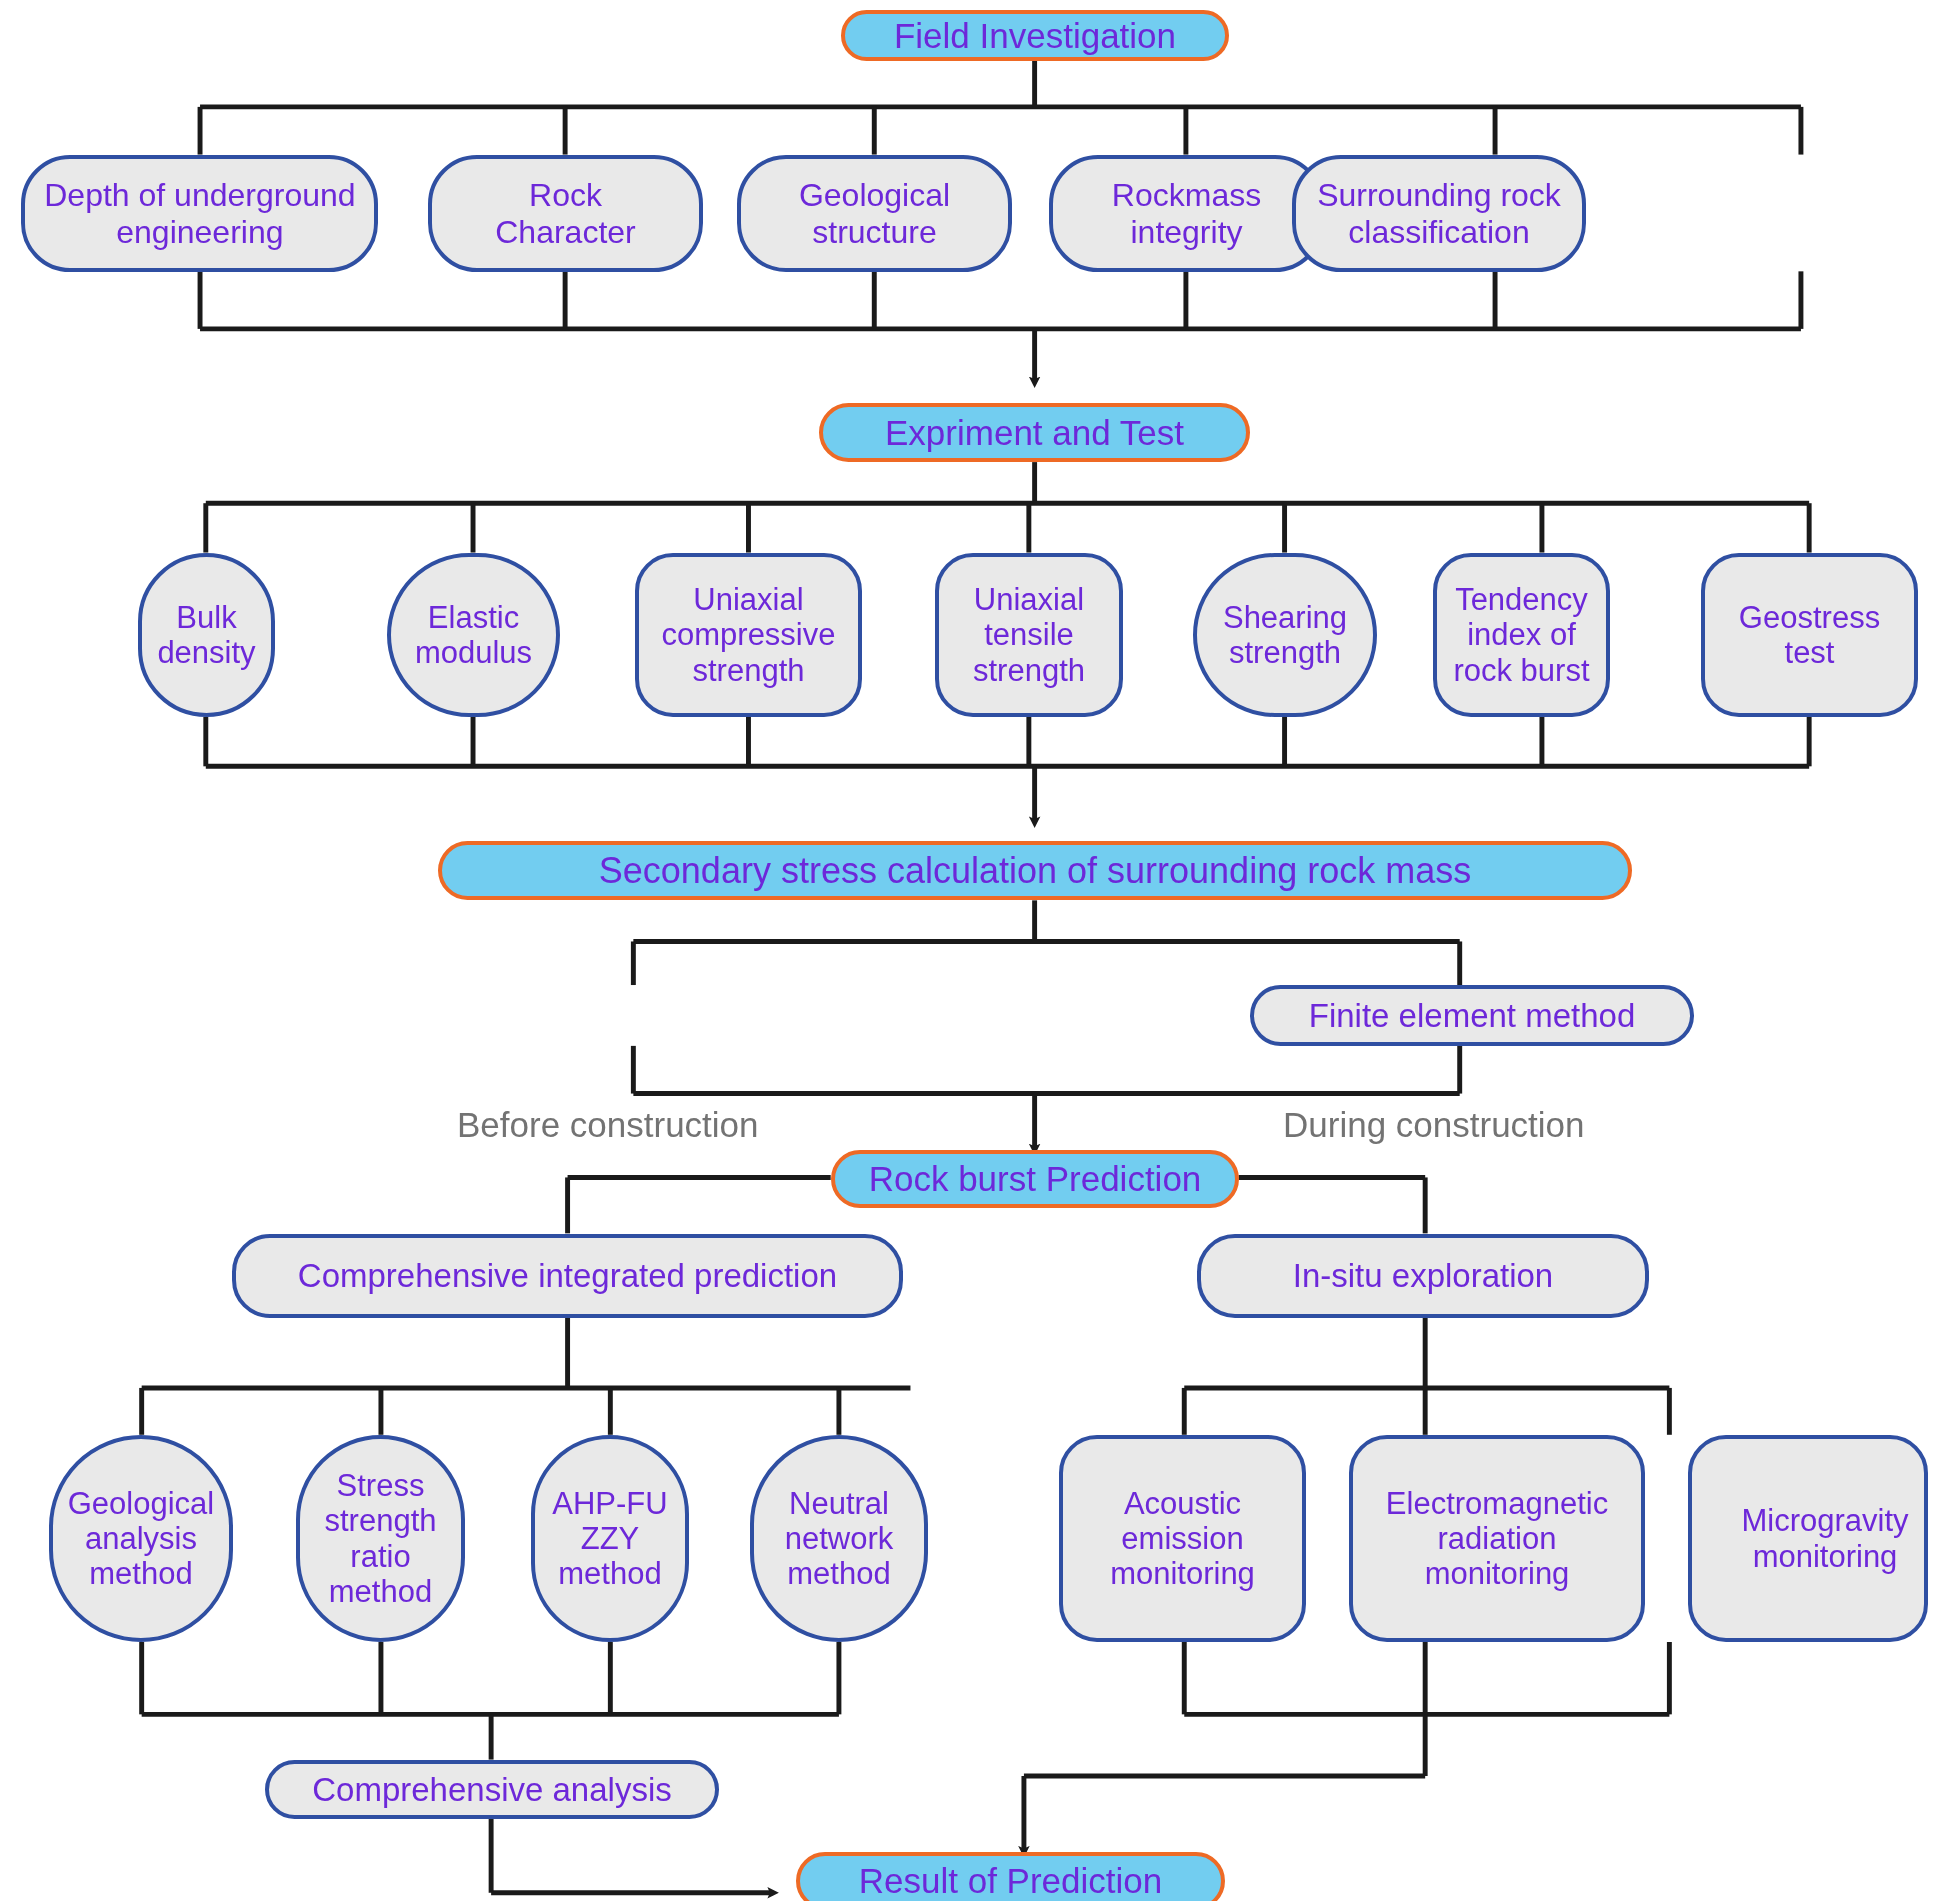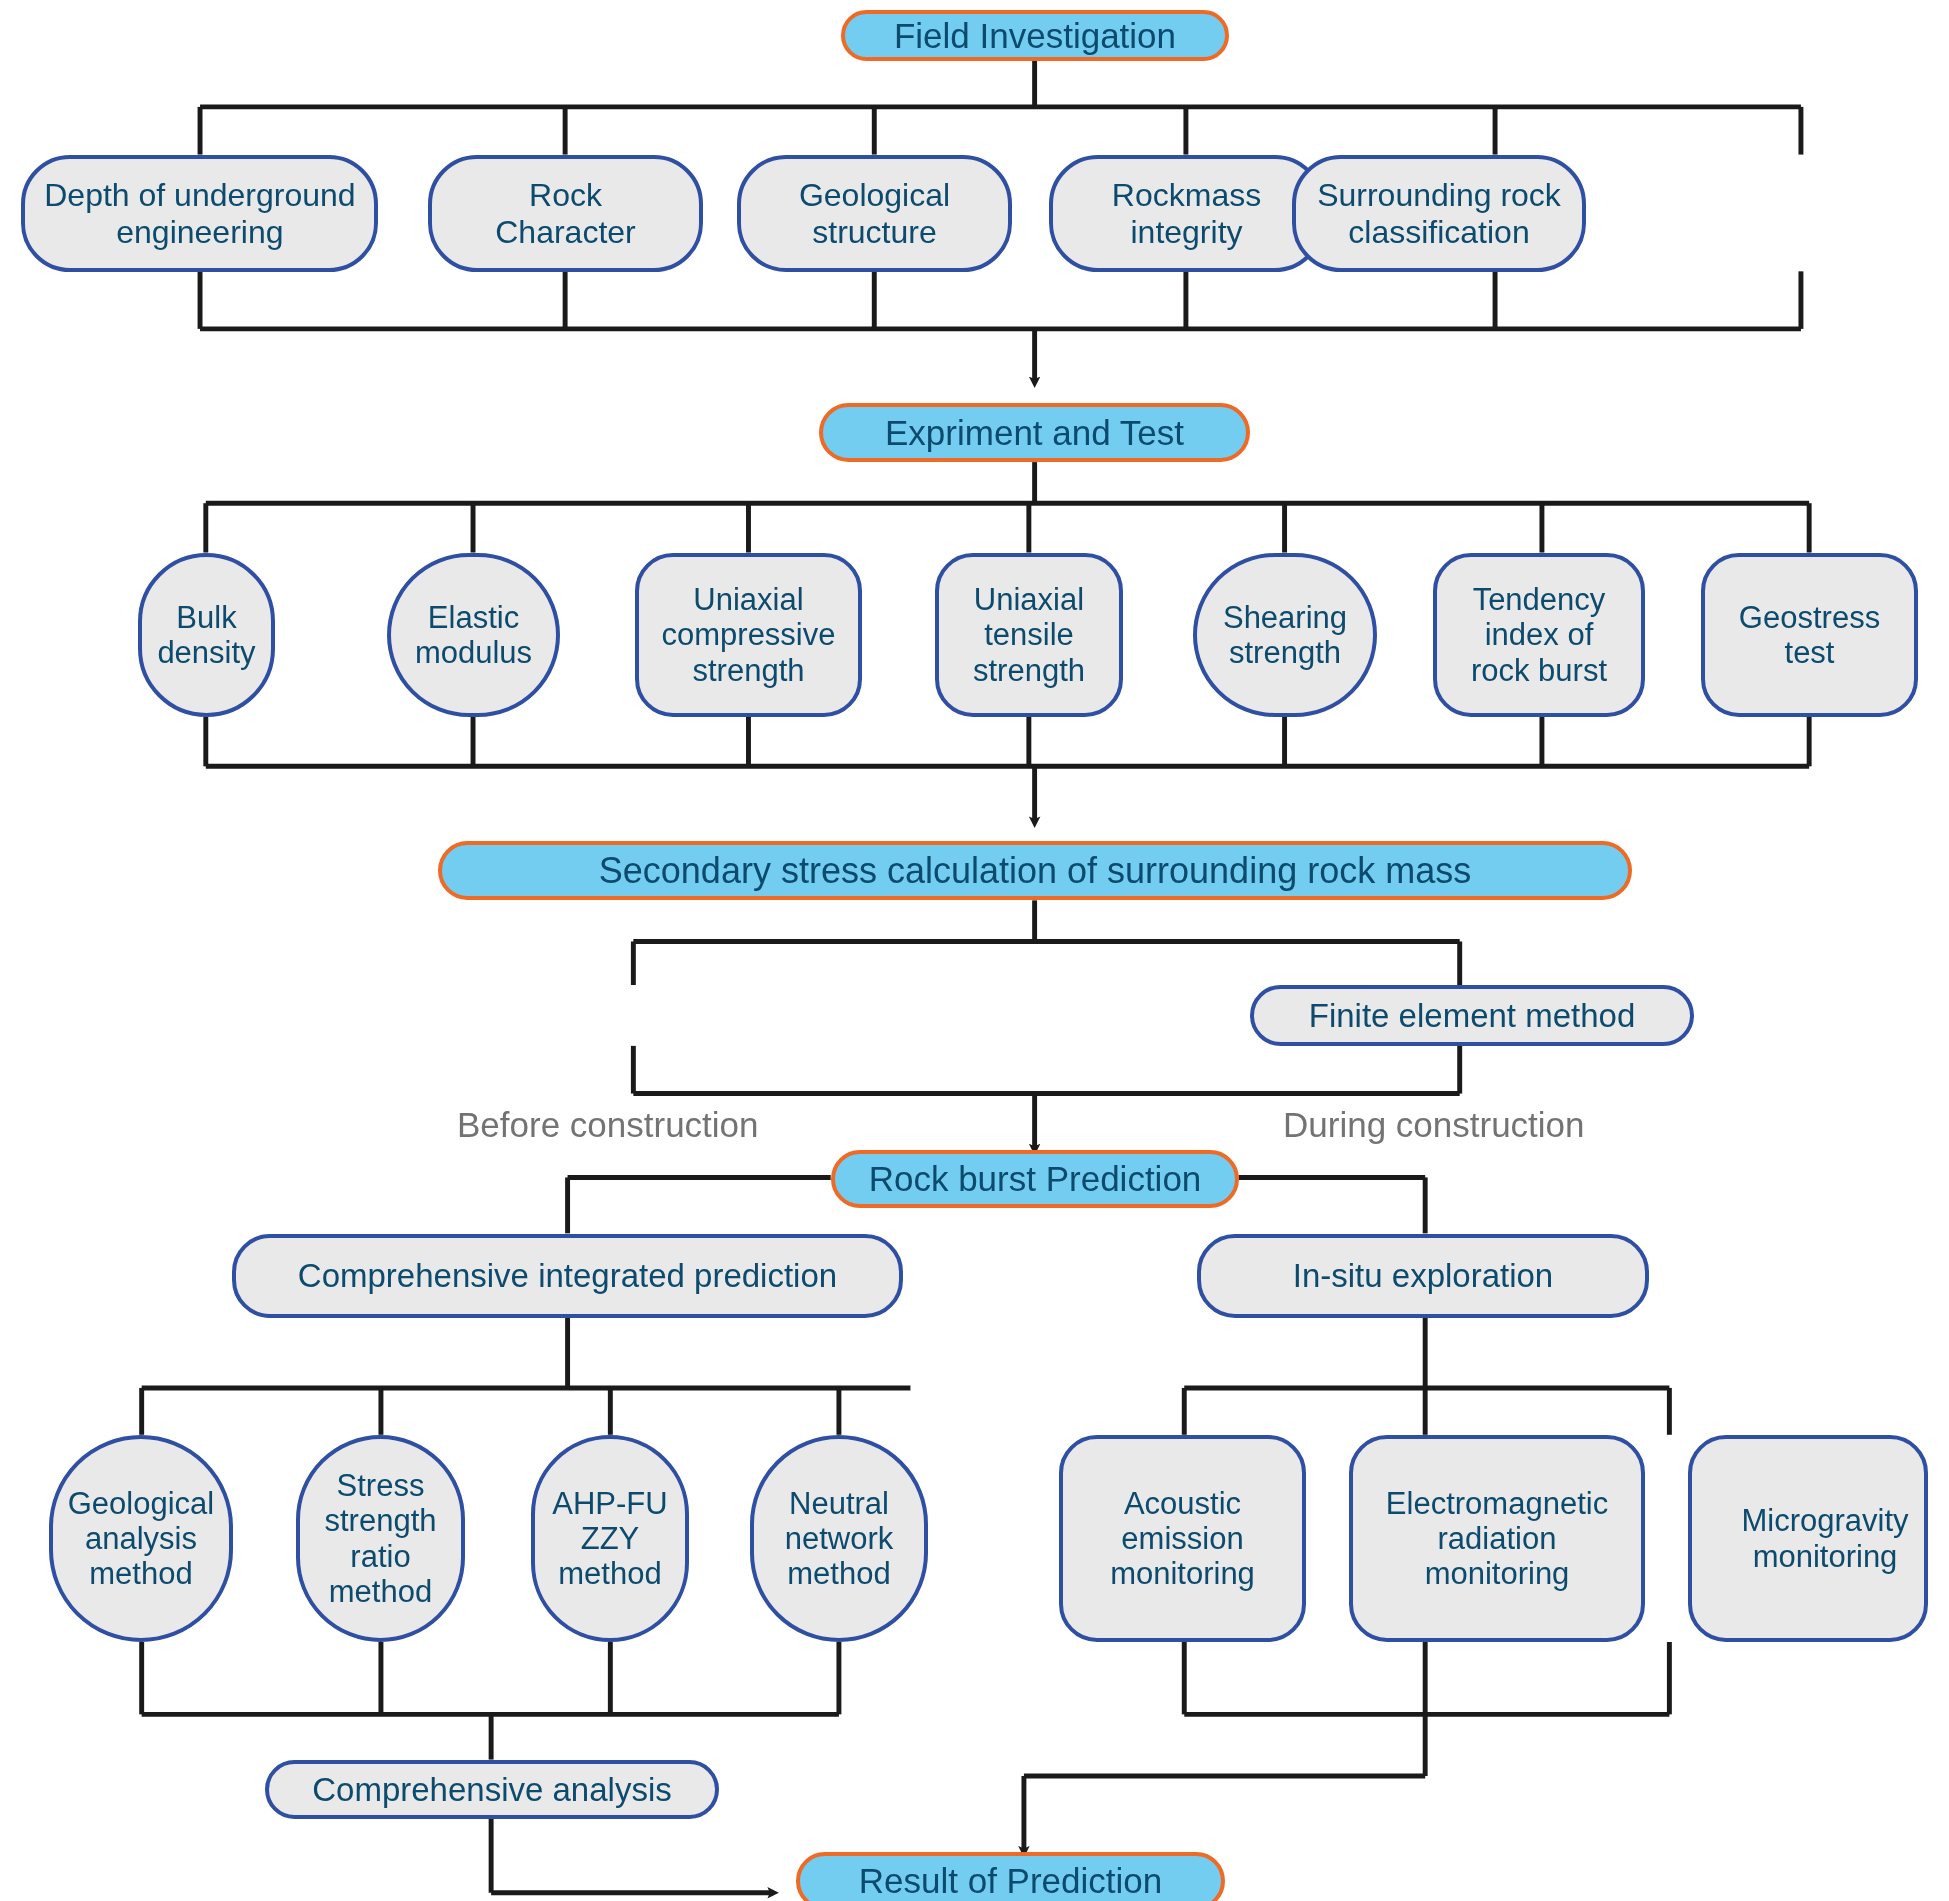--- a/index.html
+++ b/index.html
@@ -2,21 +2,21 @@
 <html style="font-size:13px"><head>
 <meta charset="utf-8">
 <style>
   html,body{margin:0;padding:0;background:#fff;}
   body{width:1950px;height:1901px;position:relative;overflow:hidden;
        font-family:"Liberation Sans","DejaVu Sans",sans-serif;}
   #stage{position:absolute;left:0;top:0;width:1950px;height:1901px;}
   svg#wires{position:absolute;left:0;top:0;width:1950px;height:1901px;pointer-events:none;}
   .node{position:absolute;box-sizing:border-box;display:flex;align-items:center;
         justify-content:center;text-align:center;line-height:1.14;
-        color:#0c4a6e;white-space:pre-line;}
+        color:#6d28d9;white-space:pre-line;}
   .grey{background:#e9e9e9;border:4.1px solid #2f4fa2;}
   .blue{background:#72cdf0;border:4.1px solid #ee6a25;}
   .r-pill{border-radius:247px;}
   .r-soft{border-radius:38px;}
   .r-med{border-radius:49px;}
   .lbl{position:absolute;color:#737373;white-space:nowrap;}
 </style>
 </head>
 <body>
 
@@ -135,21 +135,21 @@
   <div class="node grey r-pill" style="left:387px;top:553px;width:173px;height:164px;font-size:31px;">Elastic
 modulus</div>
   <div class="node grey r-soft" style="left:635px;top:553px;width:227px;height:164px;font-size:31px;">Uniaxial
 compressive
 strength</div>
   <div class="node grey r-soft" style="left:935px;top:553px;width:188px;height:164px;font-size:31px;">Uniaxial
 tensile
 strength</div>
   <div class="node grey r-pill" style="left:1193px;top:553px;width:184px;height:164px;font-size:31px;">Shearing
 strength</div>
-  <div class="node grey r-soft" style="left:1433px;top:553px;width:212px;height:164px;font-size:31px;">Tendency
+  <div class="node grey r-soft" style="left:1433px;top:553px;width:177px;height:164px;font-size:31px;">Tendency
 index of
 rock burst</div>
   <div class="node grey r-soft" style="left:1701px;top:553px;width:217px;height:164px;font-size:31px;">Geostress
 test</div>
 
   <div class="node blue r-pill" style="left:438px;top:841px;width:1194px;height:59px;font-size:36px;">Secondary stress calculation of surrounding rock mass</div>
 
   <div class="node grey r-pill" style="left:1250px;top:985px;width:444px;height:61px;font-size:33px;">Finite element method</div>
 
   <div class="lbl" style="left:457px;top:1105px;font-size:35px;">Before construction</div>

